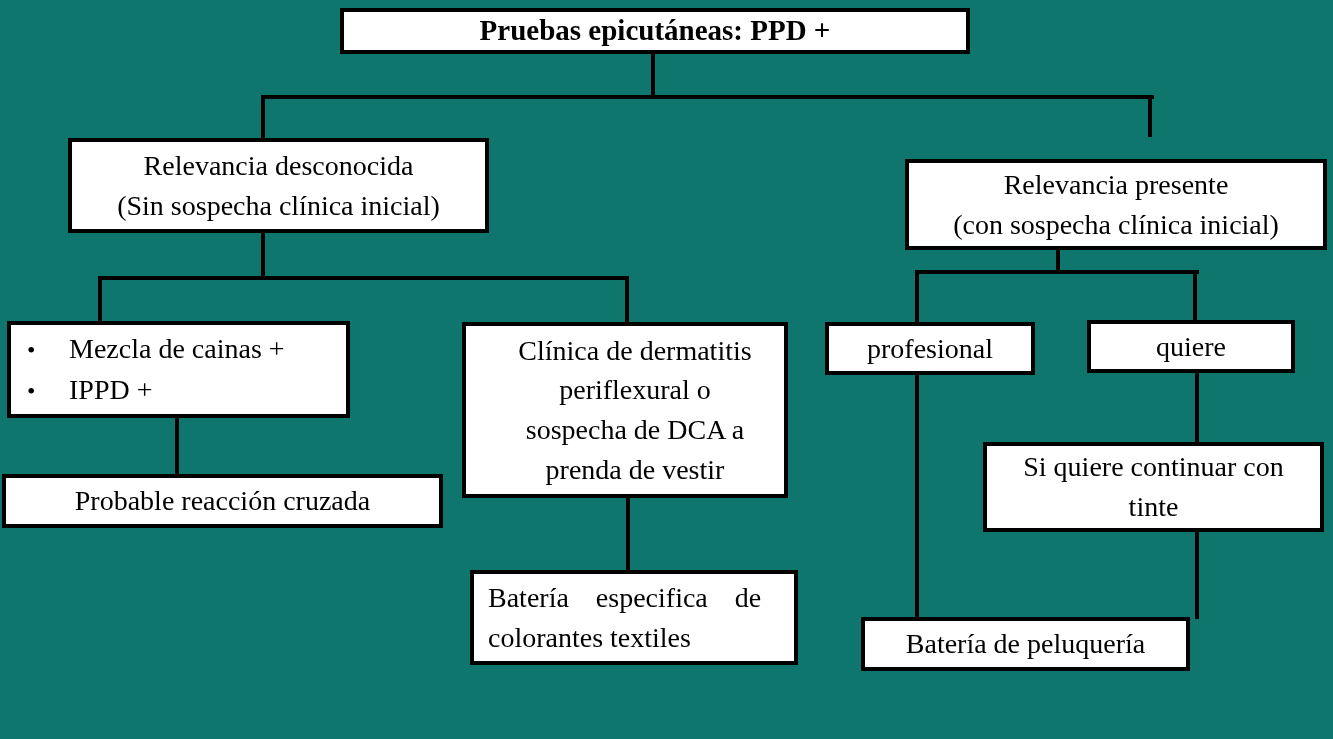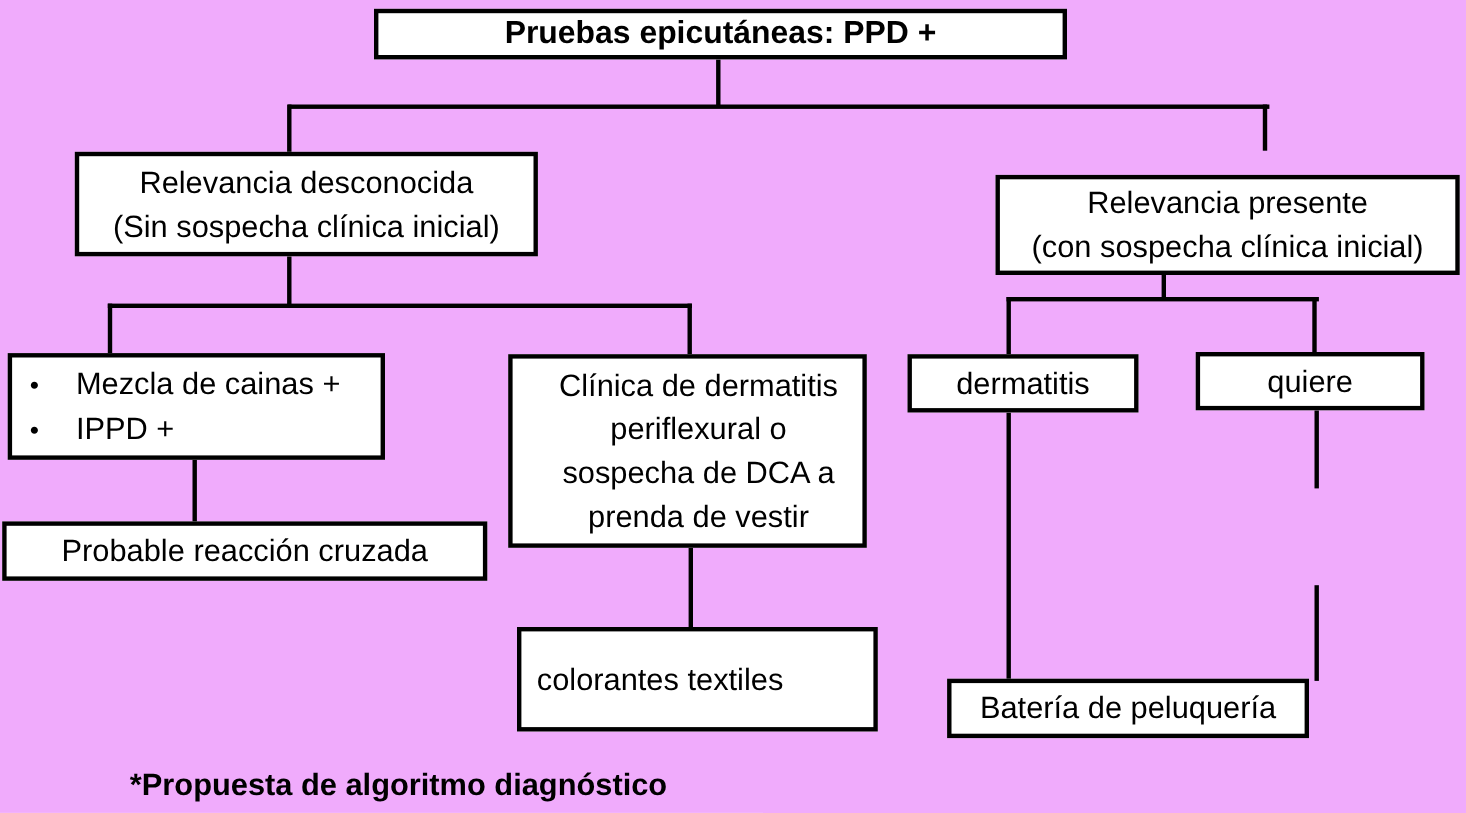--- a/index.html
+++ b/index.html
@@ -4,22 +4,22 @@
 <style>
   html, body {
     margin: 0;
     padding: 0;
     background: #ffffff;
   }
   #canvas {
     position: relative;
     width: 1333px;
     height: 739px;
-    background: #f0abfc;
-    font-family: Liberation Sans, sans-serif;
+    background: #0f766e;
+    font-family: Liberation Serif, serif;
     color: #000000;
     overflow: hidden;
   }
   .node {
     position: absolute;
     box-sizing: border-box;
     border: 4px solid #000000;
     background: #ffffff;
     display: flex;
     flex-direction: column;
@@ -114,41 +114,45 @@
   </div>
 
   <div class="node" style="left:462px; top:322px; width:326px; height:176px;padding-left:20px;">
     <div>Clínica de dermatitis</div>
     <div>periflexural o</div>
     <div>sospecha de DCA a</div>
     <div>prenda de vestir</div>
   </div>
 
   <div class="node" style="left:825px; top:322px; width:210px; height:53px;">
-    <div>dermatitis</div>
+    <div>profesional</div>
   </div>
 
   <div class="node" style="left:1087px; top:320px; width:208px; height:53px;">
     <div>quiere</div>
   </div>
 
   <div class="conn" style="left:175px; top:418px; width:4px; height:58px;"></div>
   <div class="conn" style="left:626px; top:498px; width:4px; height:74px;"></div>
   <div class="conn" style="left:915px; top:375px; width:4px; height:244px;"></div>
   <div class="conn" style="left:1195px; top:373px; width:4px; height:71px;"></div>
   <div class="conn" style="left:1195px; top:532px; width:4px; height:87px;"></div>
 
   <div class="node" style="left:2px; top:474px; width:441px; height:54px;">
     <div>Probable reacción cruzada</div>
   </div>
 
+  <div class="node" style="left:983px; top:442px; width:341px; height:90px;">
+    <div>Si quiere continuar con</div>
+    <div>tinte</div>
+  </div>
 
   <div class="node justify-box" style="left:470px; top:570px; width:328px; height:95px;">
+    <div class="line-first">Batería especifica de</div>
     <div>colorantes textiles</div>
   </div>
 
   <div class="node" style="left:861px; top:617px; width:329px; height:54px;">
     <div>Batería de peluquería</div>
   </div>
 
-  <div class="footnote" style="left:118px; top:698px;">*Propuesta de algoritmo diagnóstico</div>
 
 </div>
 
 </body></html>

